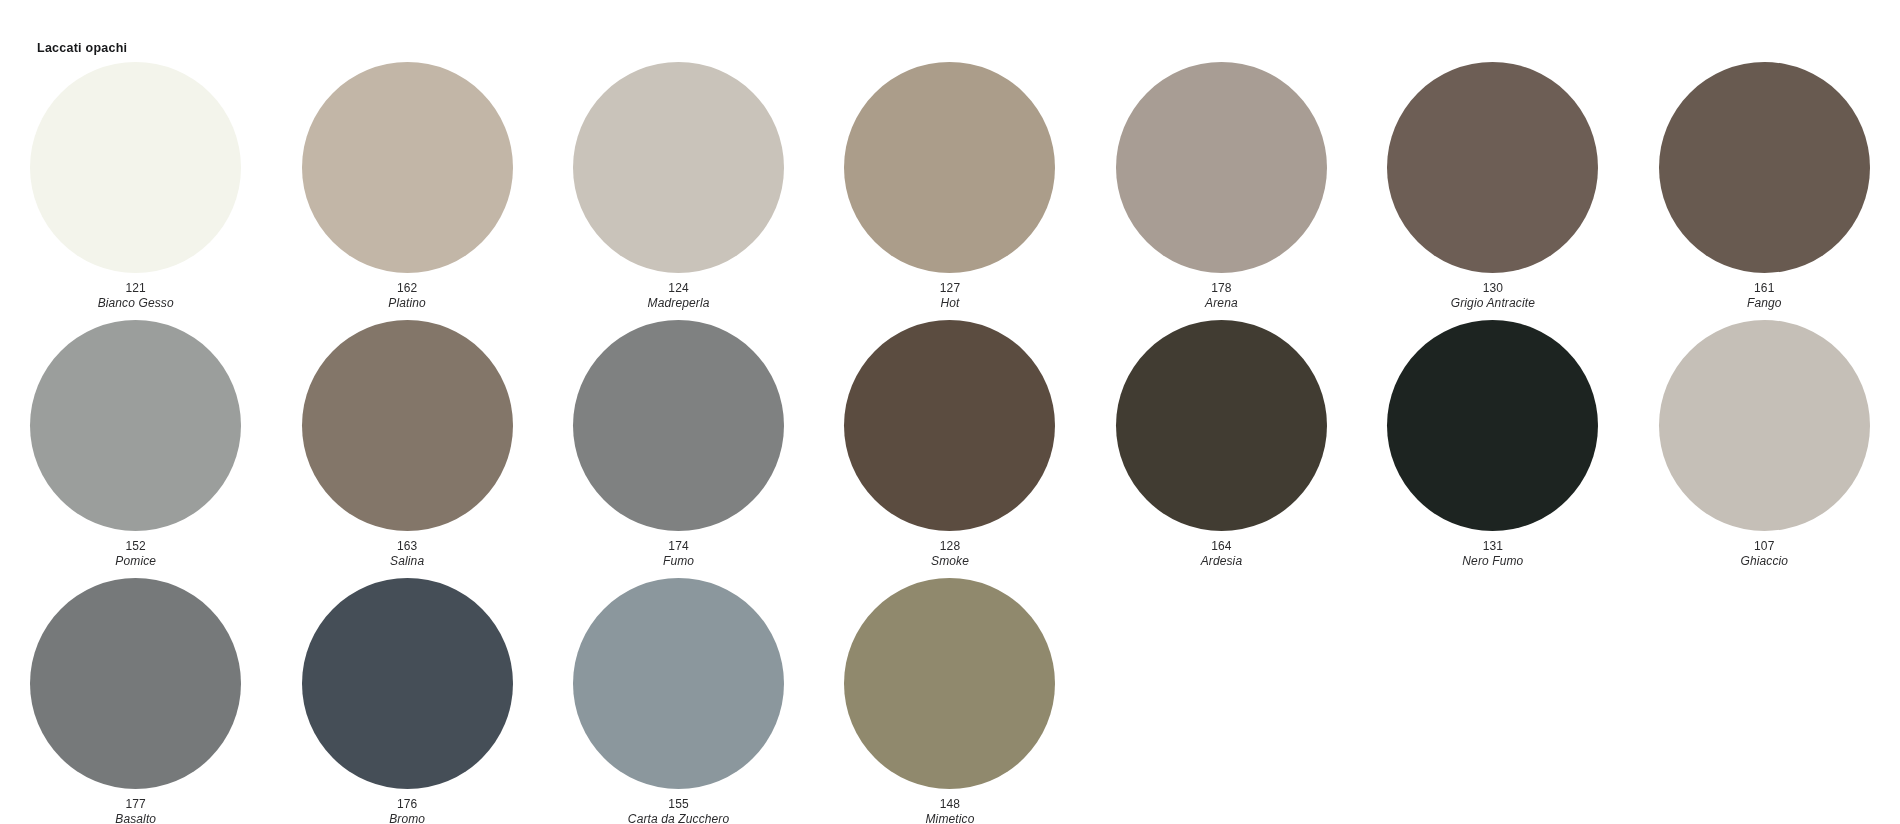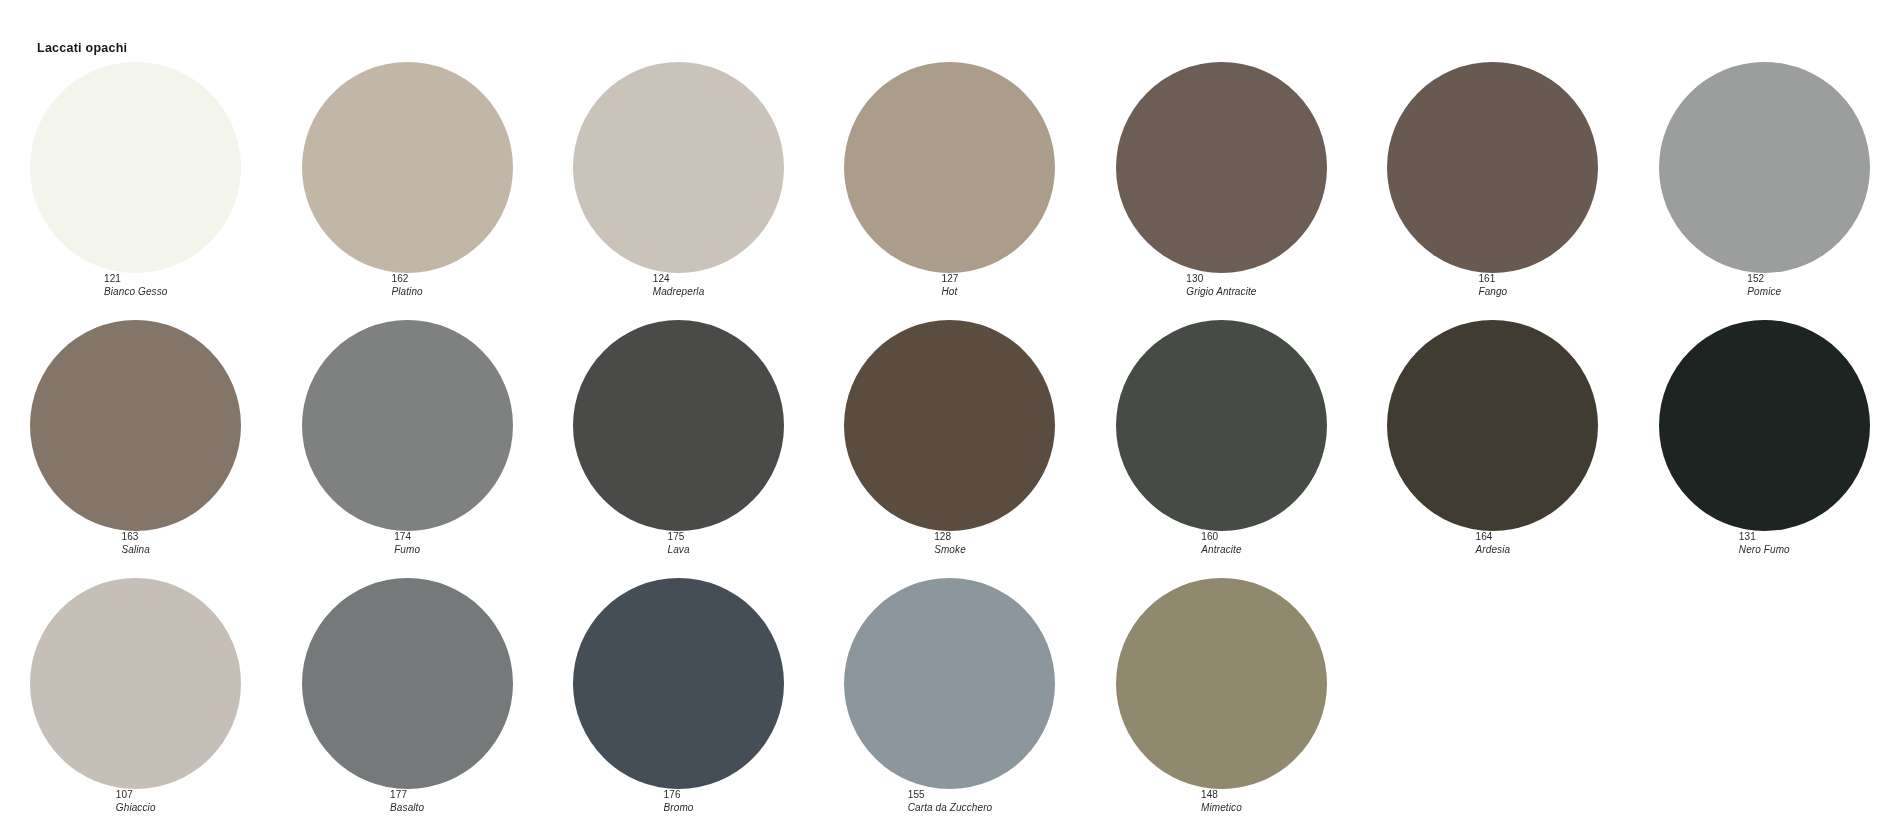--- a/index.html
+++ b/index.html
@@ -48,24 +48,25 @@
     justify-content: flex-start;
     height: 258px;
   }
   .swatch-disc {
     width: 211px;
     height: 211px;
     border-radius: 50%;
     flex: 0 0 auto;
   }
   .swatch-caption {
-    margin-top: 0;
+    margin-top: 8px;
+    text-align: center;
     line-height: 1.28;
     color: #2b2b2d;
-    font-size: 10px;
+    font-size: 12px;
     letter-spacing: 0.01em;
   }
   .swatch-code {
     display: block;
   }
   .swatch-name {
     display: block;
     font-style: italic;
   }
 </style>
@@ -99,20 +100,27 @@
         </div>
       </div>
       <div class="swatch-cell">
         <div class="swatch-disc" style="background: rgb(171, 157, 138);"></div>
         <div class="swatch-caption">
           <span class="swatch-code">127</span>
           <span class="swatch-name">Hot</span>
         </div>
       </div>
       <div class="swatch-cell">
+        <div class="swatch-disc" style="background: rgb(168, 157, 148);"></div>
+        <div class="swatch-caption">
+          <span class="swatch-code">178</span>
+          <span class="swatch-name">Arena</span>
+        </div>
+      </div>
+      <div class="swatch-cell">
         <div class="swatch-disc" style="background: rgb(109, 94, 85);"></div>
         <div class="swatch-caption">
           <span class="swatch-code">130</span>
           <span class="swatch-name">Grigio Antracite</span>
         </div>
       </div>
       <div class="swatch-cell">
         <div class="swatch-disc" style="background: rgb(104, 90, 80);"></div>
         <div class="swatch-caption">
           <span class="swatch-code">161</span>
@@ -134,41 +142,27 @@
         </div>
       </div>
       <div class="swatch-cell">
         <div class="swatch-disc" style="background: rgb(127, 129, 129);"></div>
         <div class="swatch-caption">
           <span class="swatch-code">174</span>
           <span class="swatch-name">Fumo</span>
         </div>
       </div>
       <div class="swatch-cell">
-        <div class="swatch-disc" style="background: rgb(74, 74, 73);"></div>
-        <div class="swatch-caption">
-          <span class="swatch-code">175</span>
-          <span class="swatch-name">Lava</span>
-        </div>
-      </div>
-      <div class="swatch-cell">
         <div class="swatch-disc" style="background: rgb(91, 76, 64);"></div>
         <div class="swatch-caption">
           <span class="swatch-code">128</span>
           <span class="swatch-name">Smoke</span>
         </div>
       </div>
       <div class="swatch-cell">
-        <div class="swatch-disc" style="background: rgb(71, 75, 69);"></div>
-        <div class="swatch-caption">
-          <span class="swatch-code">160</span>
-          <span class="swatch-name">Antracite</span>
-        </div>
-      </div>
-      <div class="swatch-cell">
         <div class="swatch-disc" style="background: rgb(65, 60, 50);"></div>
         <div class="swatch-caption">
           <span class="swatch-code">164</span>
           <span class="swatch-name">Ardesia</span>
         </div>
       </div>
       <div class="swatch-cell">
         <div class="swatch-disc" style="background: rgb(29, 36, 33);"></div>
         <div class="swatch-caption">
           <span class="swatch-code">131</span>

